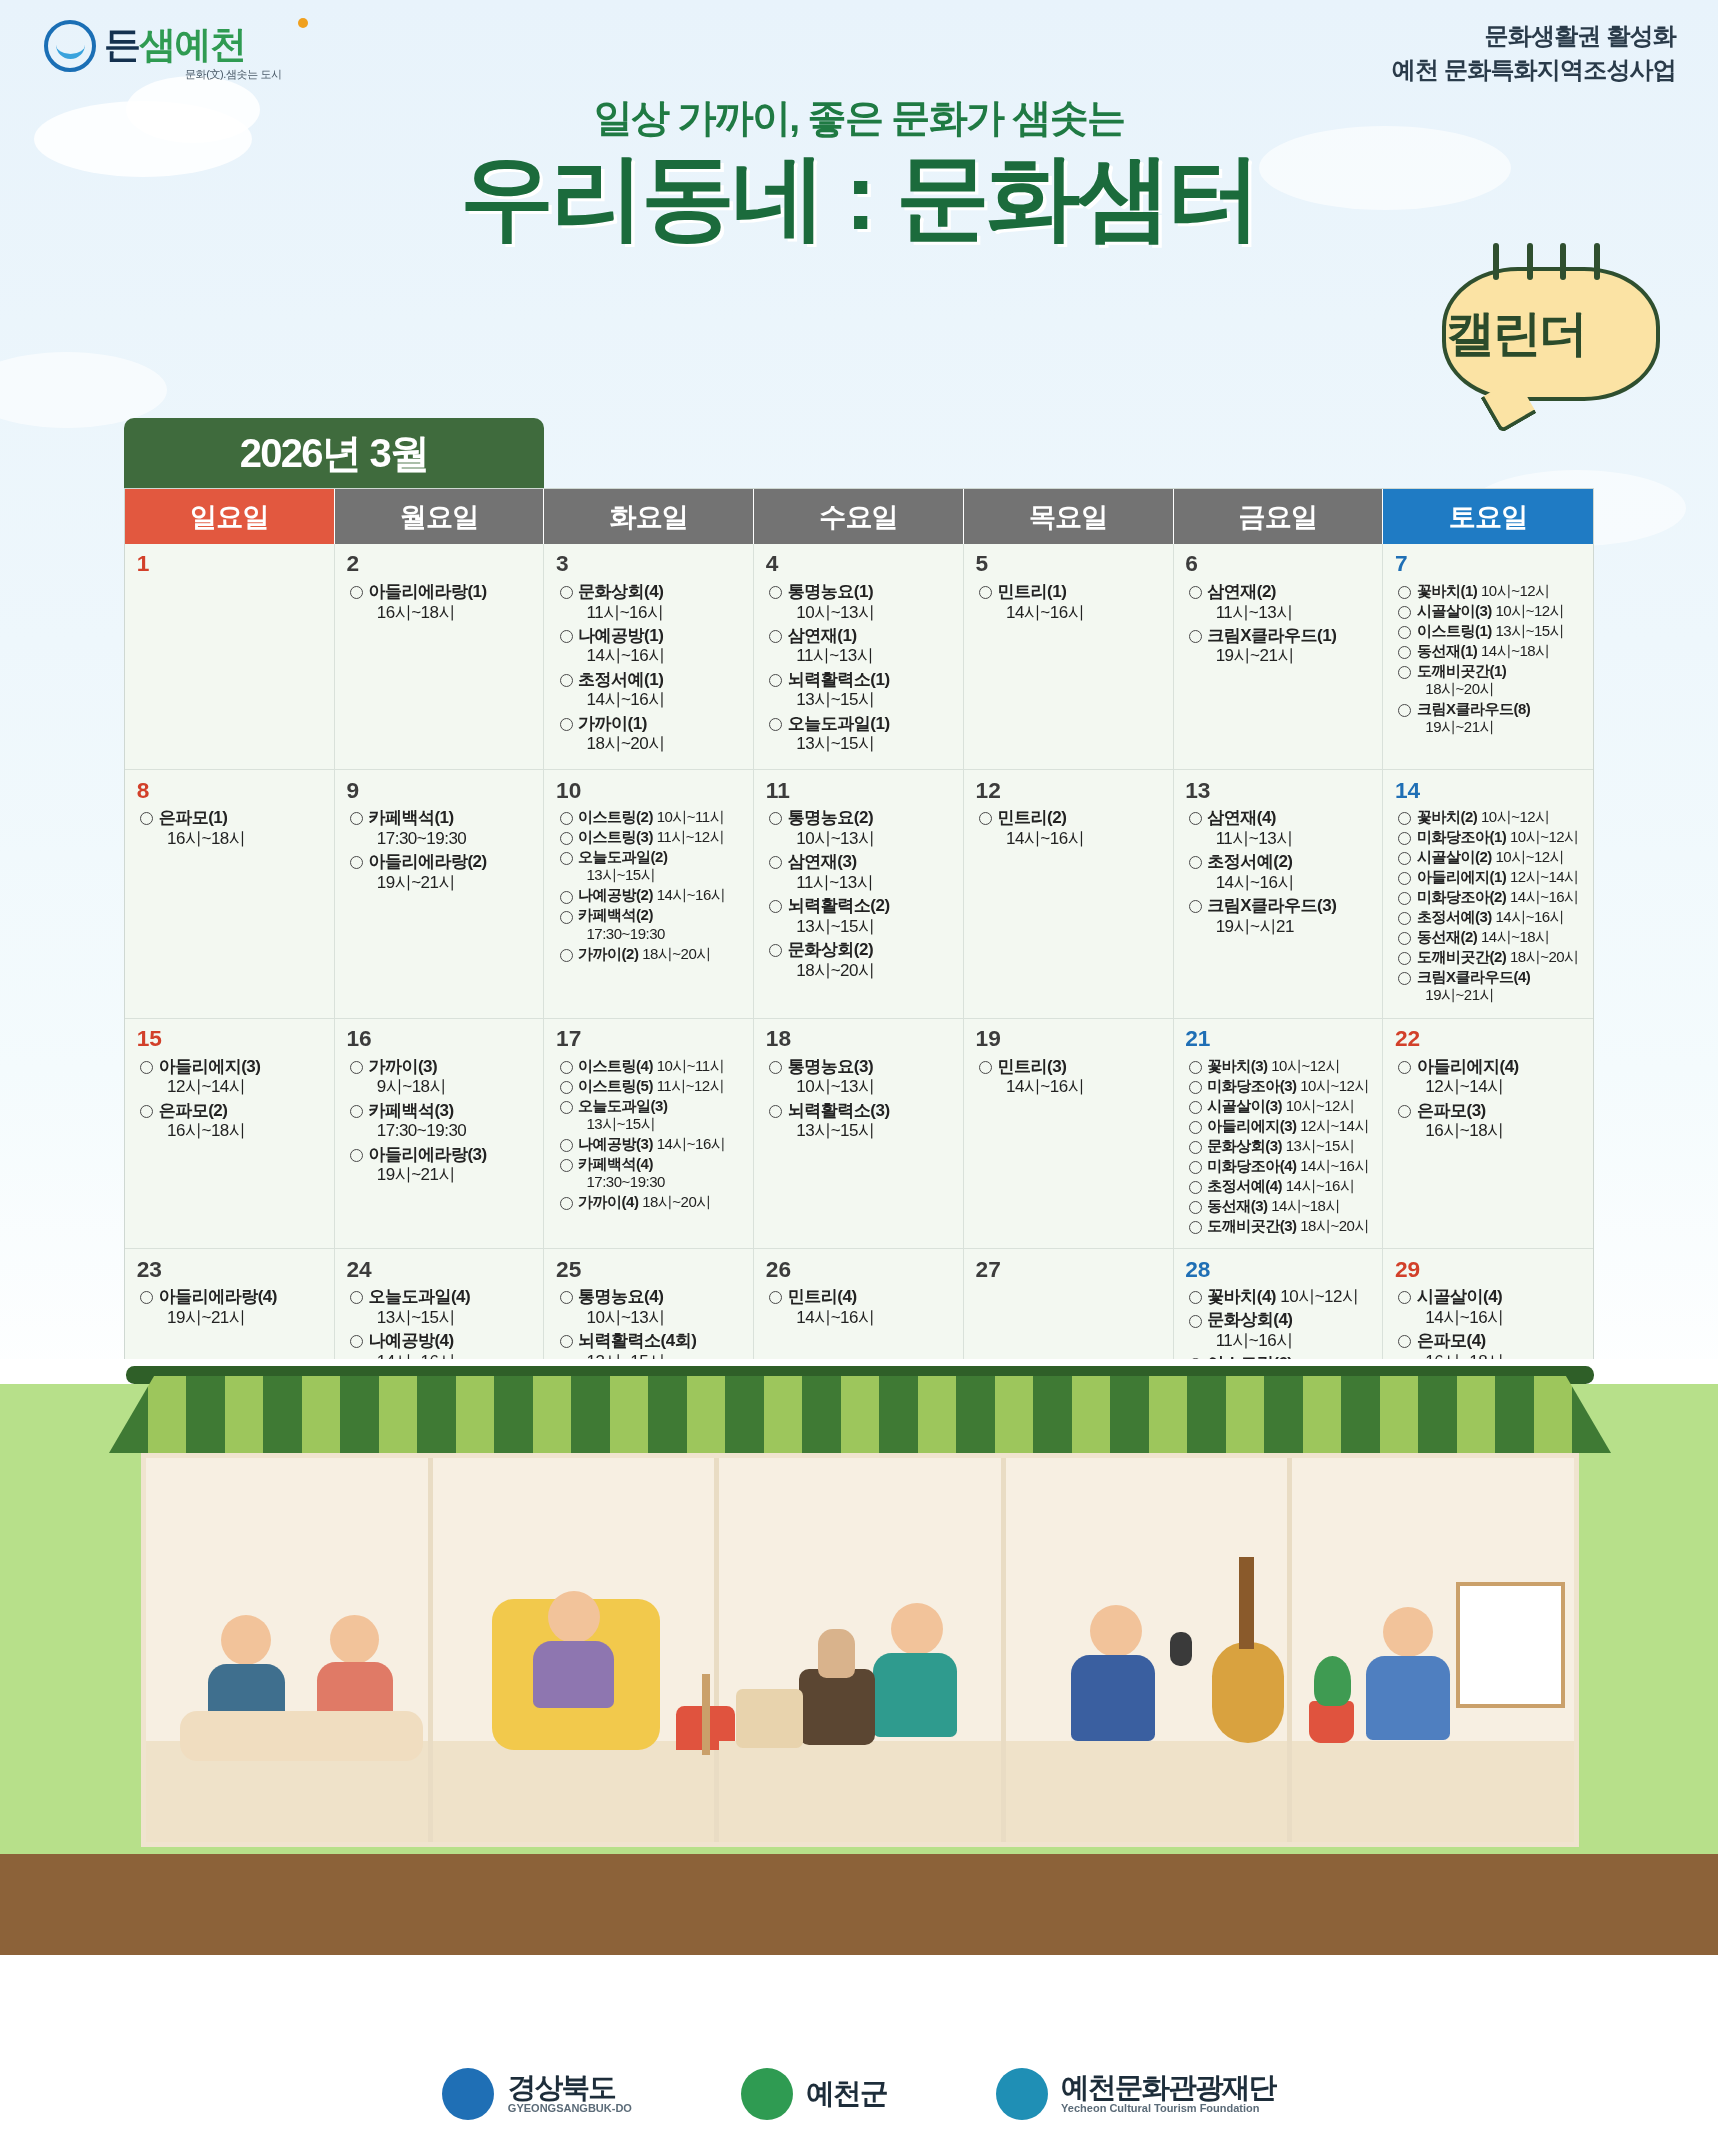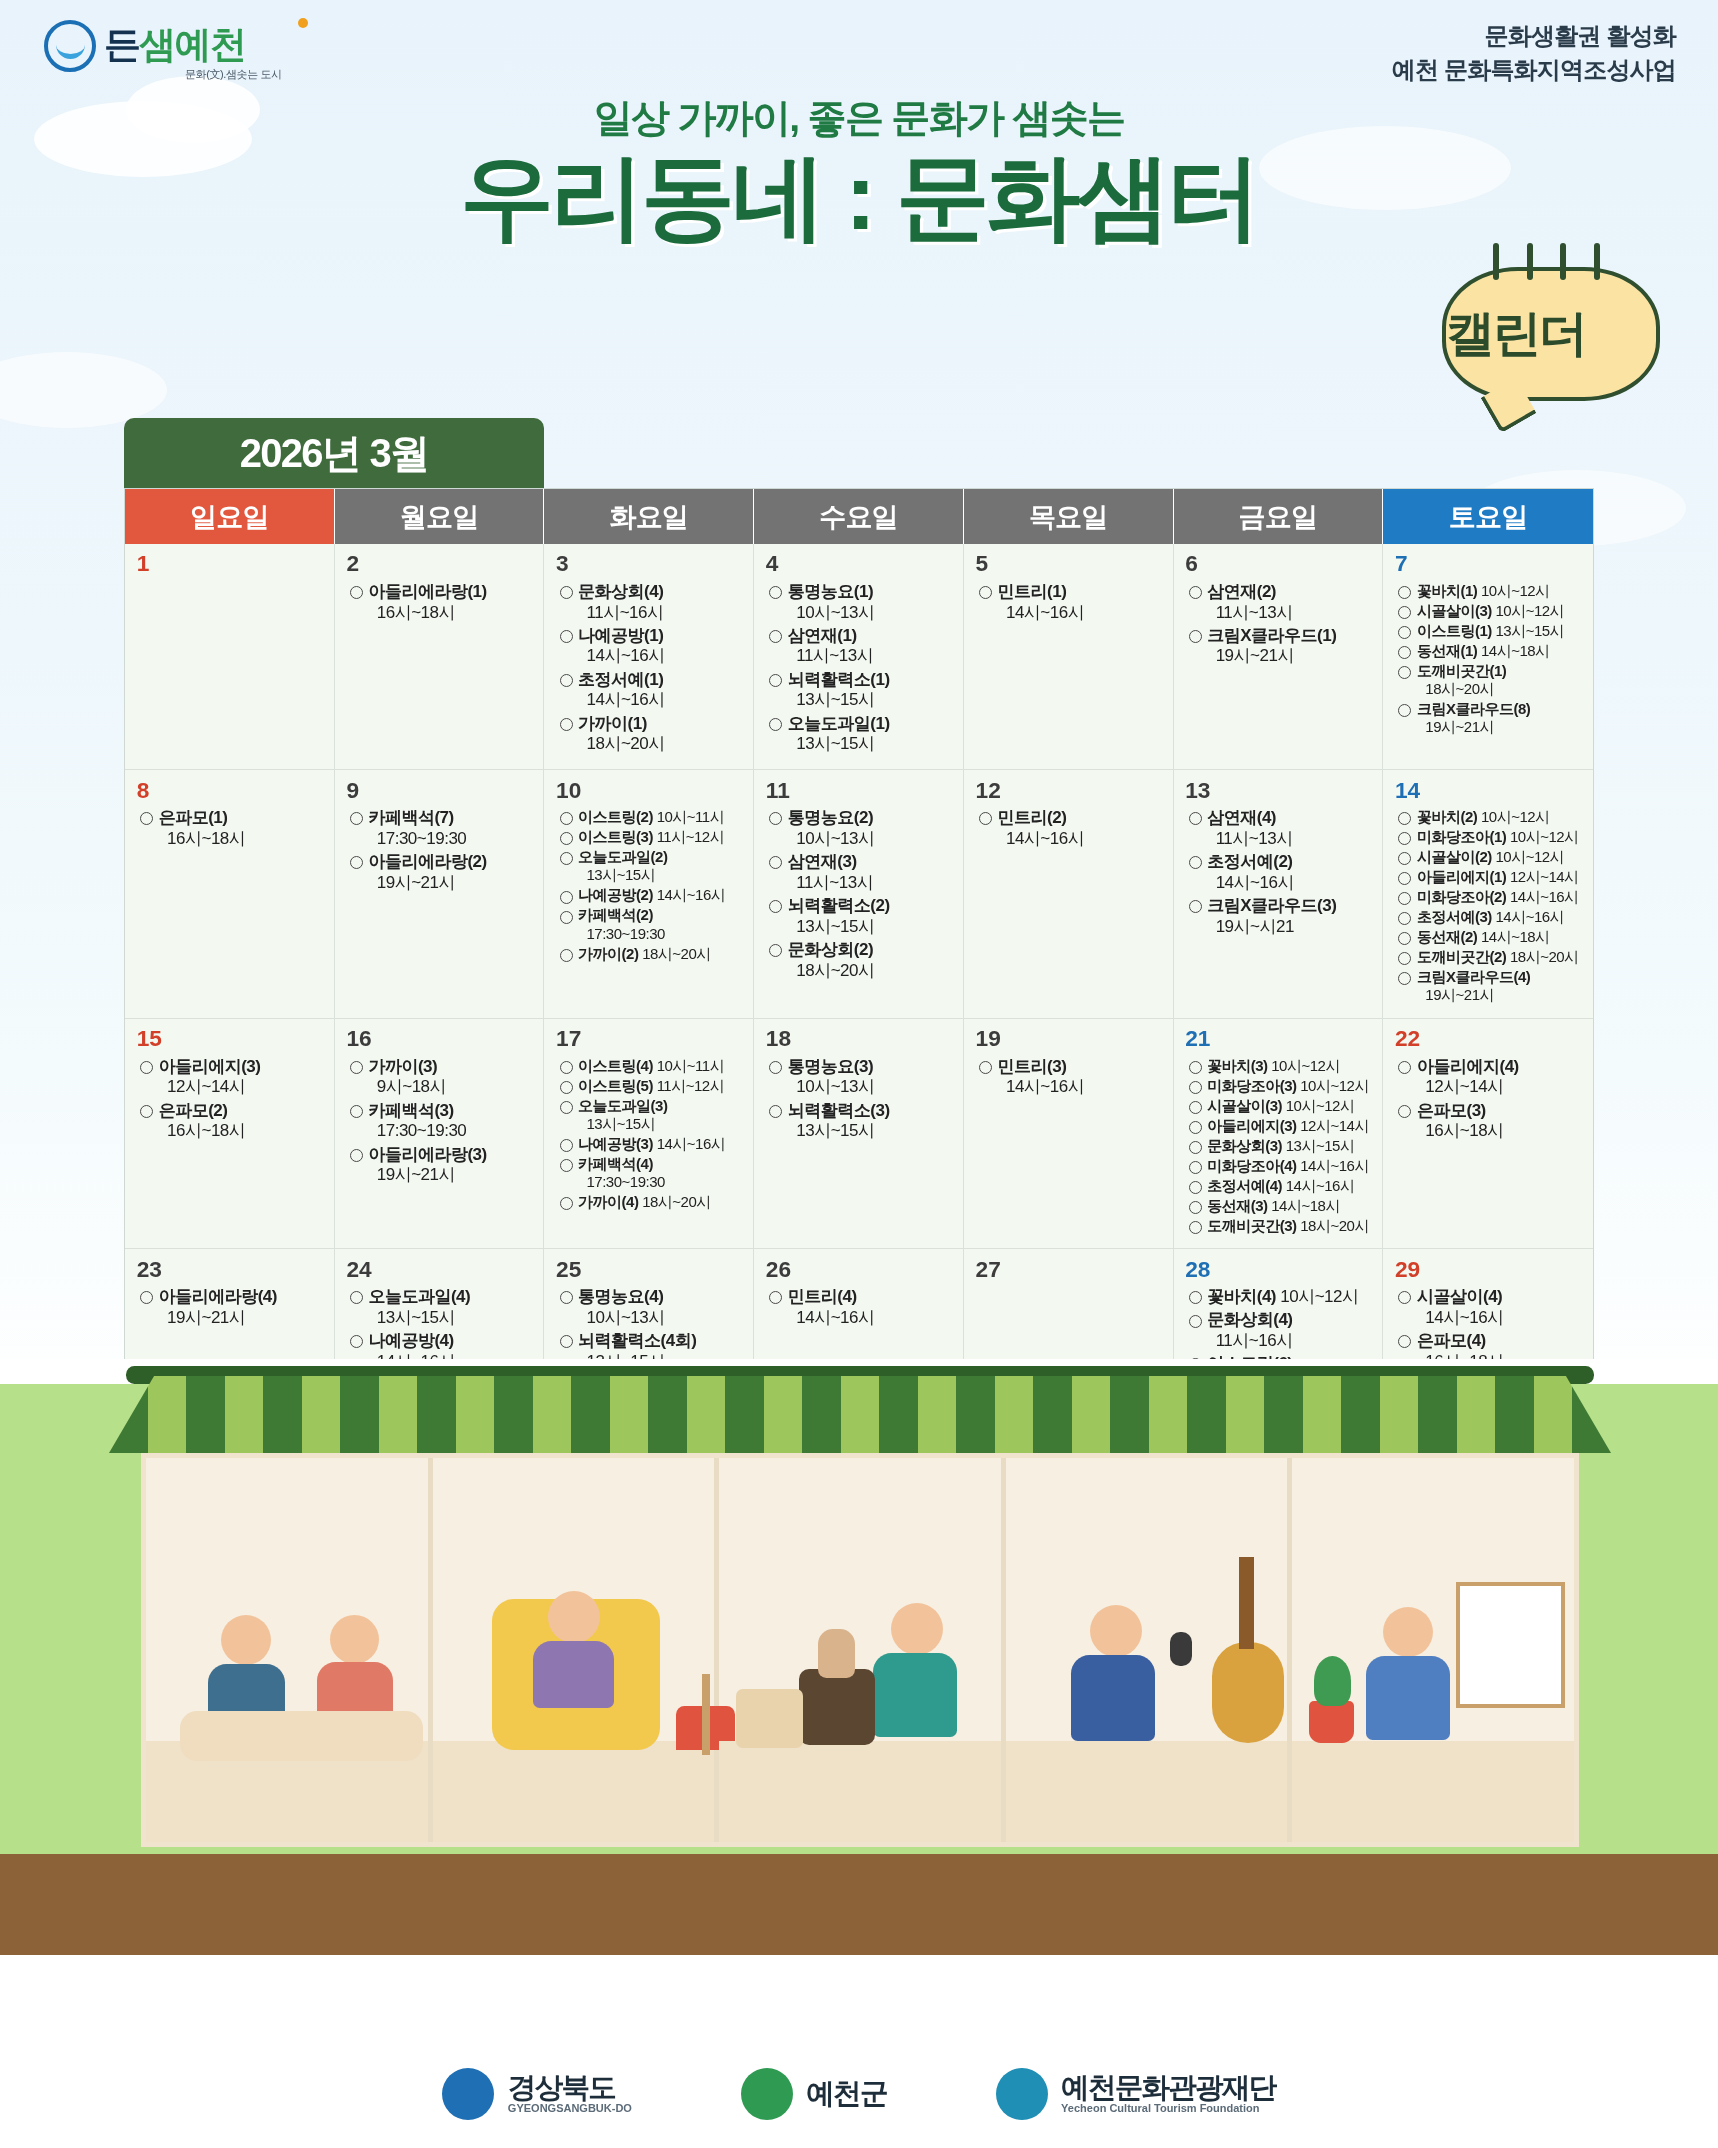--- a/index.html
+++ b/index.html
@@ -234,21 +234,21 @@
         <div class="ev"><span class="nm">동선재(1)</span> <span class="tm">14시~18시</span></div>
         <div class="ev block"><span class="nm">도깨비곳간(1)</span><span class="tm">18시~20시</span></div>
         <div class="ev block"><span class="nm">크림X클라우드(8)</span><span class="tm">19시~21시</span></div>
       </div>
       <div class="cell">
         <div class="daynum sun">8</div>
         <div class="ev block"><span class="nm">은파모(1)</span><span class="tm">16시~18시</span></div>
       </div>
       <div class="cell">
         <div class="daynum ">9</div>
-        <div class="ev block"><span class="nm">카페백석(7)</span><span class="tm">17:30~19:30</span></div>
+        <div class="ev block"><span class="nm">카페백석(1)</span><span class="tm">17:30~19:30</span></div>
         <div class="ev block"><span class="nm">아들리에라랑(2)</span><span class="tm">19시~21시</span></div>
       </div>
       <div class="cell dense">
         <div class="daynum ">10</div>
         <div class="ev"><span class="nm">이스트링(2)</span> <span class="tm">10시~11시</span></div>
         <div class="ev"><span class="nm">이스트링(3)</span> <span class="tm">11시~12시</span></div>
         <div class="ev block"><span class="nm">오늘도과일(2)</span><span class="tm">13시~15시</span></div>
         <div class="ev"><span class="nm">나예공방(2)</span> <span class="tm">14시~16시</span></div>
         <div class="ev block"><span class="nm">카페백석(2)</span><span class="tm">17:30~19:30</span></div>
         <div class="ev"><span class="nm">가까이(2)</span> <span class="tm">18시~20시</span></div>

